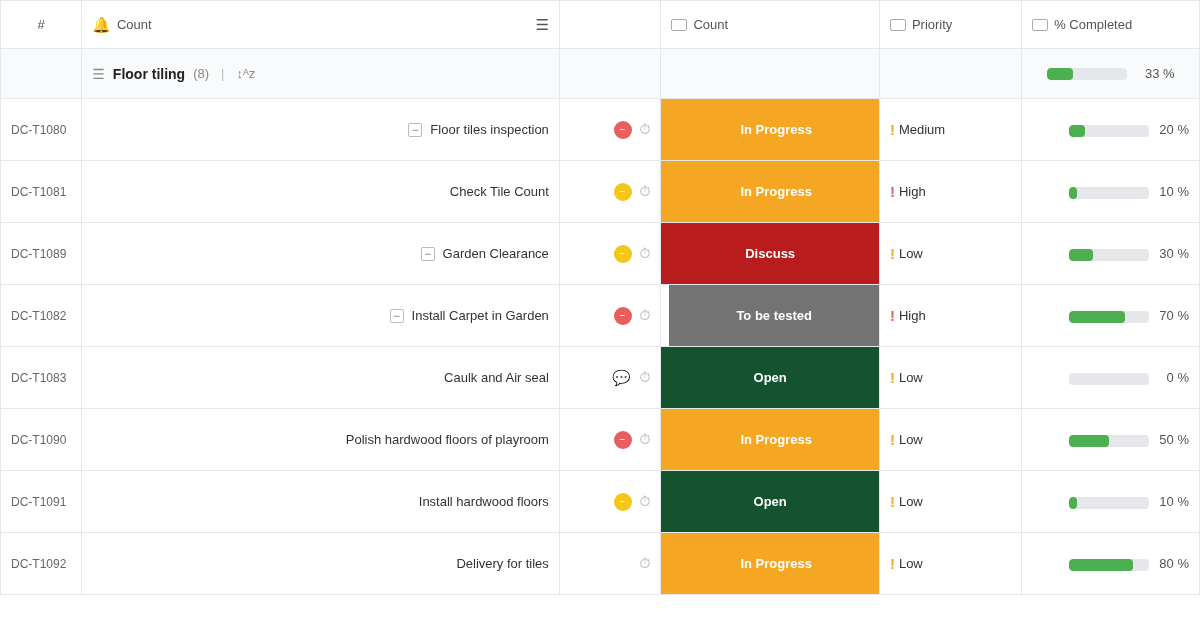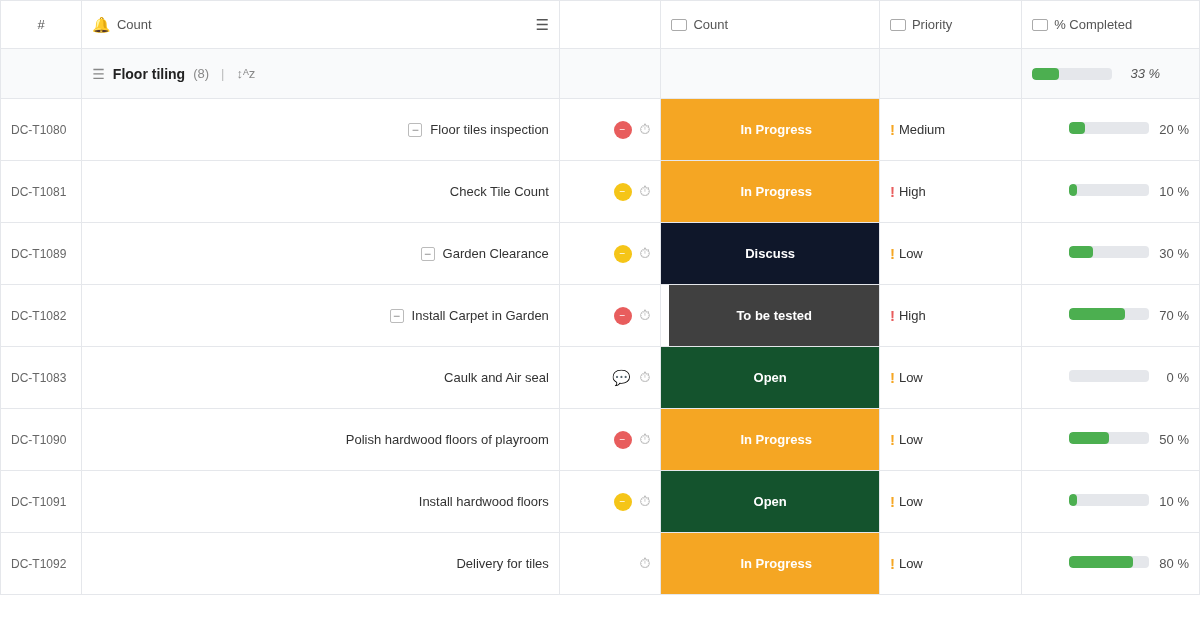--- a/index.html
+++ b/index.html
@@ -20,41 +20,41 @@
     .header-row th { background: #fff; }
     .group-row td { background: #f9fafb; height: 50px; }
     .group-row .group-inner { display: flex; align-items: center; gap: 8px; }
     .group-title { font-weight: 700; font-size: 14px; color: #222; }
     .group-count { font-weight: 400; color: #888; font-size: 13px; }
     .task-inner { display: flex; align-items: center; gap: 8px; justify-content: flex-end; }
     .task-checkbox { width: 14px; height: 14px; border: 1.5px solid #bbb; border-radius: 2px; display: inline-flex; align-items: center; justify-content: center; flex-shrink: 0; }
     .task-checkbox.minus::after { content: '−'; font-size: 12px; color: #888; line-height: 1; }
     .status-badge { display: flex; align-items: center; justify-content: center; height: 100%; color: #fff; font-weight: 600; font-size: 13px; }
     .status-inprogress { background: #f5a623; padding-left: 12px; }
-    .status-discuss { background: #0f172a; }
-    .status-tobetested { background: #404040; margin-left: 8px; }
+    .status-discuss { background: #b91c1c; }
+    .status-tobetested { background: #737373; margin-left: 8px; }
     .status-open { background: #14532d; }
     .priority-cell { display: flex; align-items: center; gap: 4px; }
     .priority-excl { color: #f5a623; font-weight: 700; font-size: 15px; }
     .priority-excl.high { color: #e85d5d; }
     .priority-excl.low { color: #f5a623; }
     .priority-excl.medium { color: #f5a623; }
-    .completed-cell { display: flex; align-items: flex-start; gap: 8px; justify-content: flex-end; }
+    .completed-cell { display: flex; align-items: flex-end; gap: 8px; justify-content: flex-end; }
     .progress-bar-bg { background: #e5e7eb; border-radius: 4px; overflow: hidden; height: 12px; width: 80px; }
     .progress-bar-fill { height: 100%; background: #4caf50; border-radius: 4px; }
     .pct-label { font-size: 13px; color: #555; width: 32px; text-align: right; }
     .icon-cell { display: flex; align-items: center; gap: 8px; justify-content: flex-end; }
     .icon-circle { width: 18px; height: 18px; border-radius: 50%; display: inline-flex; align-items: center; justify-content: center; }
     .icon-circle.red { background: #e85d5d; }
     .icon-circle.yellow { background: #f5c518; }
     .icon-clock { color: #aaa; font-size: 14px; }
     .icon-chat { color: #aaa; font-size: 15px; }
     .num-cell { color: #666; font-size: 12px; }
     td.status-td { padding: 0; }
-    .group-progress { display: flex; align-items: center; gap: 16px; justify-content: flex-start; font-style: italic; }
+    .group-progress { display: flex; align-items: center; gap: 16px; justify-content: center; }
   </style>
 </head>
 <body>
 
 <div class="table-container">
   <table>
     <thead>
       <tr class="header-row">
         <th class="col-num">
           <span>#</span>

